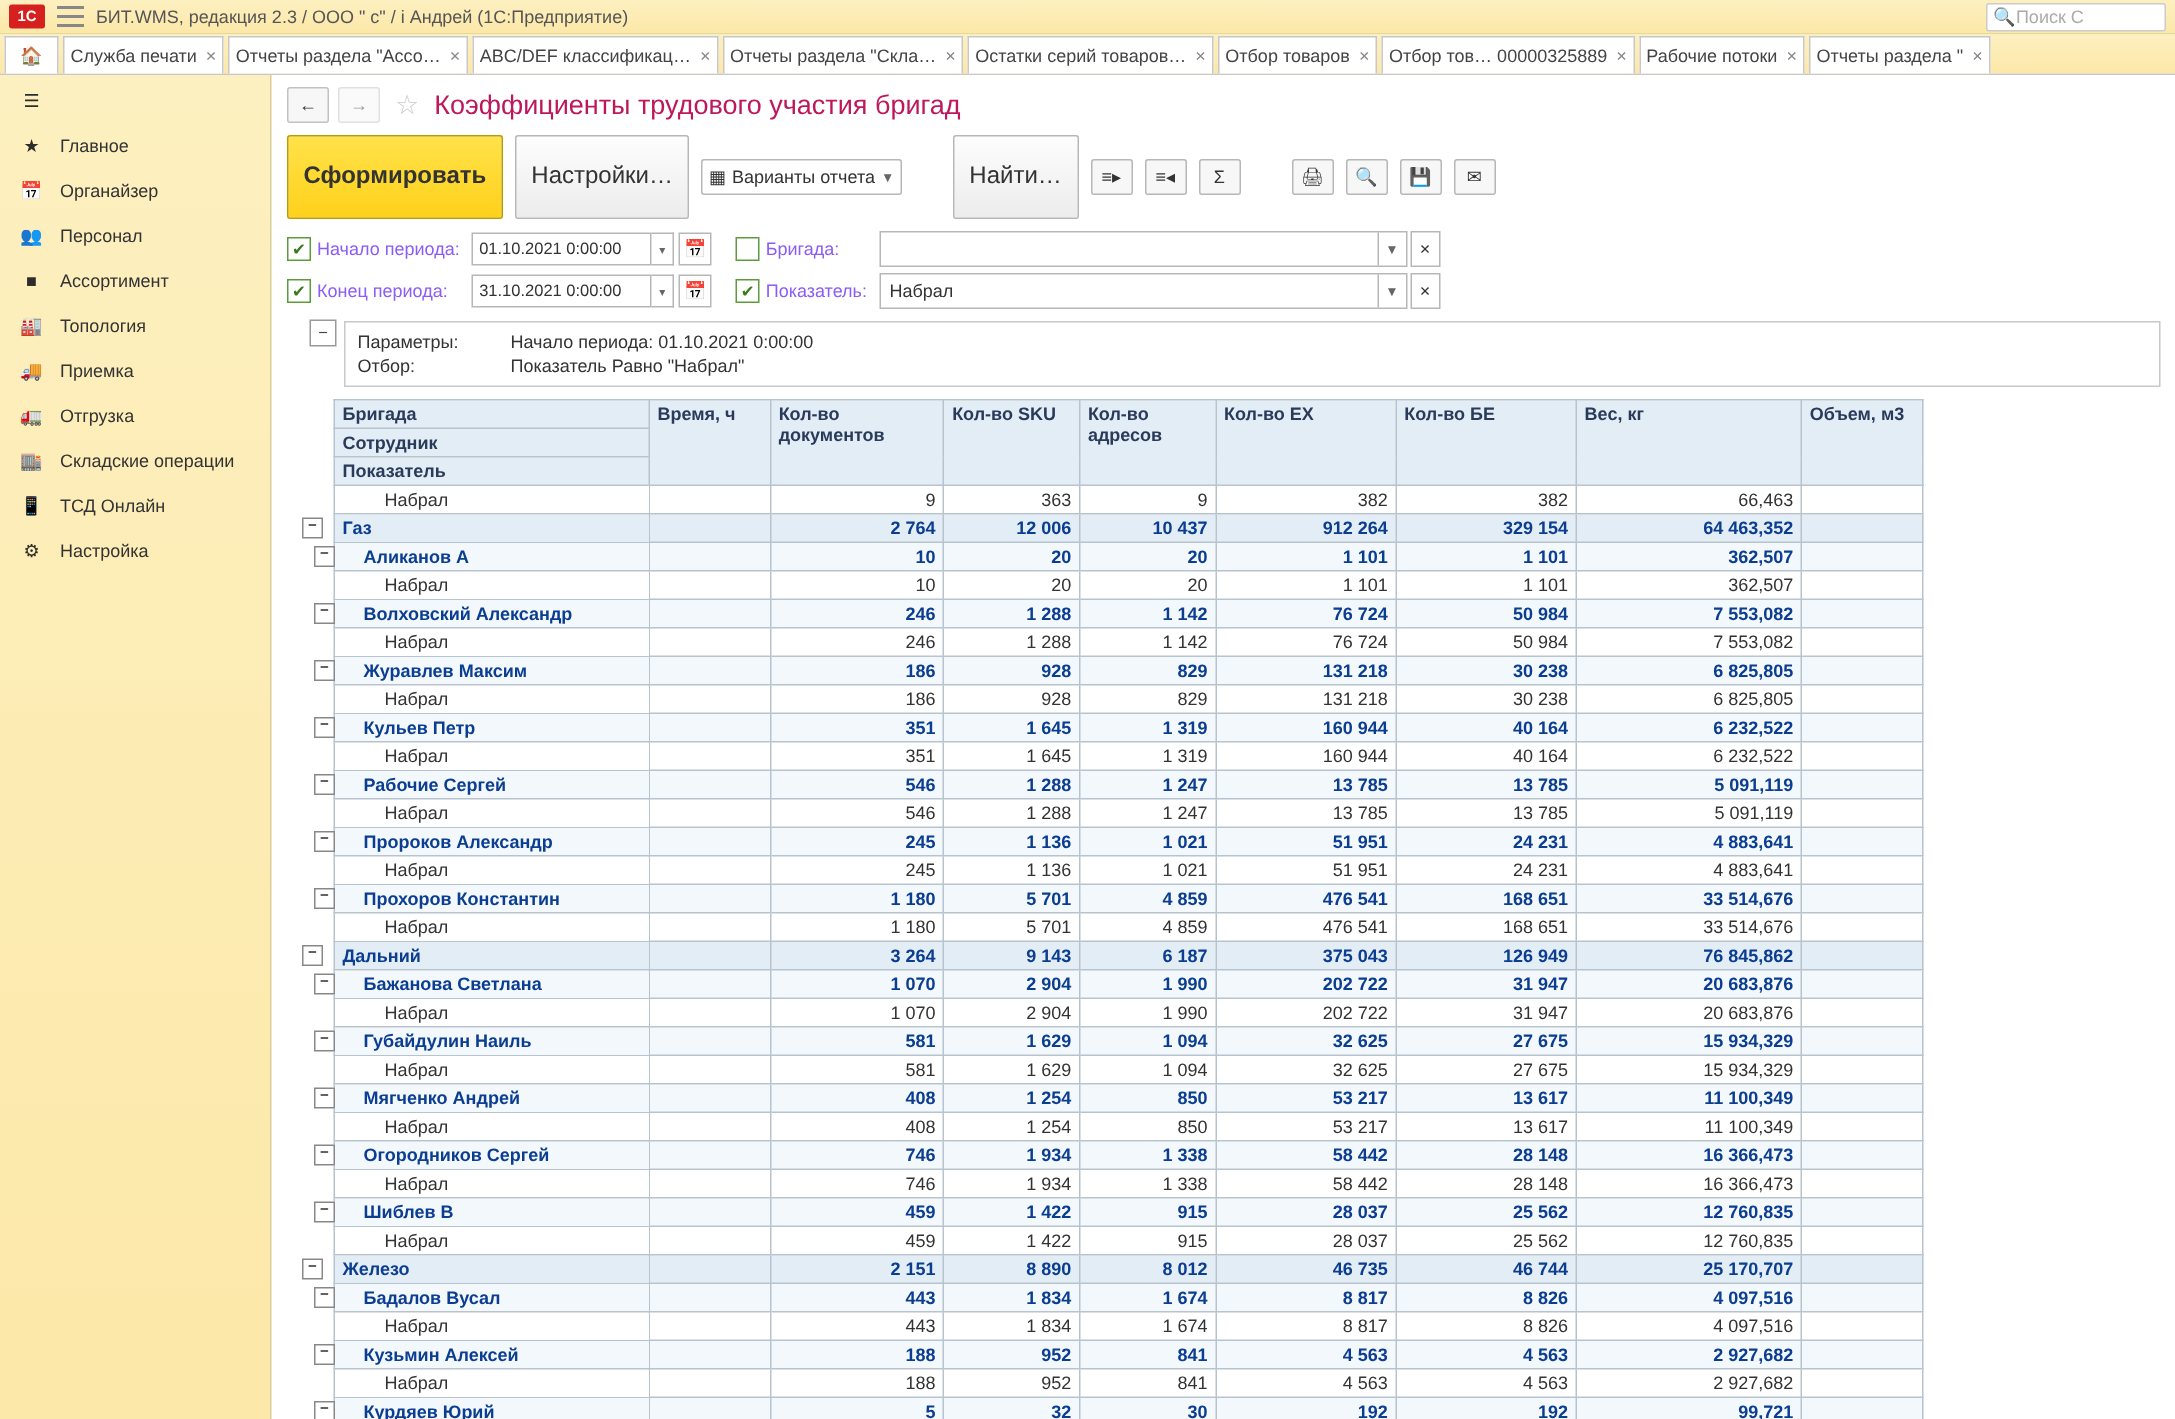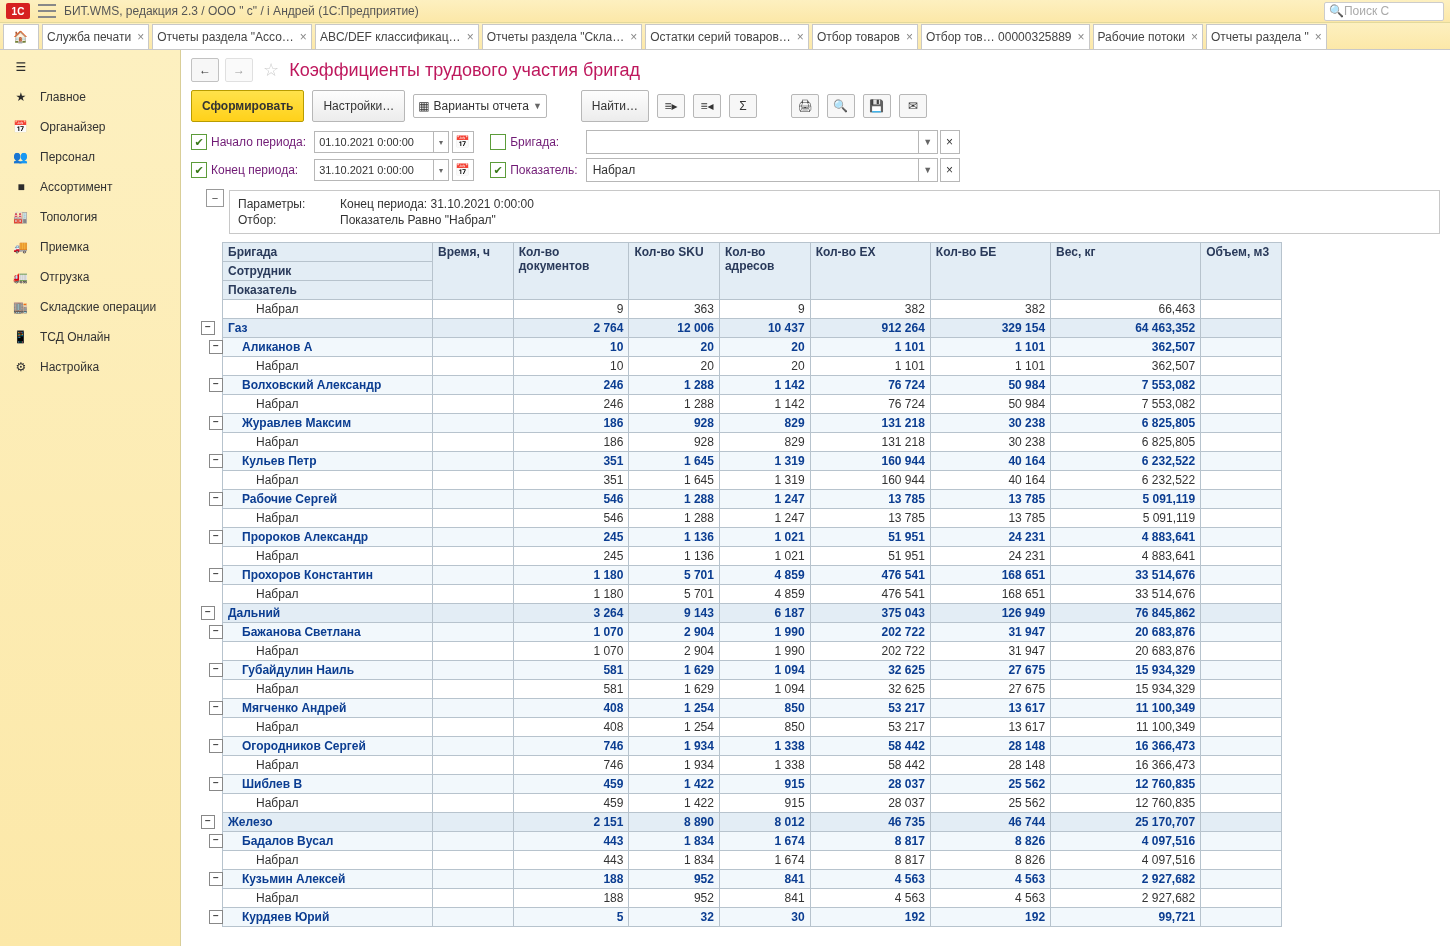--- a/index.html
+++ b/index.html
@@ -17,28 +17,28 @@
   .main{display:flex;height:calc(100vh - 48px);}
   .sidebar{width:180px;background:linear-gradient(#fdf0c0,#fce8a8);border-right:1px solid #d9ce98;padding-top:2px;}
   .sideitem{display:flex;align-items:center;gap:10px;height:30px;padding-left:12px;color:#333;cursor:pointer;}
   .sideicon{width:18px;height:18px;display:flex;align-items:center;justify-content:center;color:#2c2c2c;}
   .content{flex:1;overflow:auto;background:#fff;padding:8px 10px;}
   .titlerow{display:flex;align-items:center;gap:6px;margin-bottom:8px;}
   .navbtn{width:26px;height:22px;border:1px solid #c2c2c2;background:#f7f7f7;display:flex;align-items:center;justify-content:center;cursor:pointer;border-radius:2px;}
   .star{color:#ccc;font-size:18px;margin:0 4px;}
   .pgtitle{font-size:18px;color:#be185d;}
   .toolbar{display:flex;align-items:center;gap:8px;margin-bottom:8px;}
-  .btn{height:22px;border:1px solid #b7b7b7;background:linear-gradient(#fdfdfd,#ececec);padding:4px 10px;display:flex;align-items:center;border-radius:2px;cursor:pointer;font-size:12px;color:#333;gap:4px;}
+  .btn{height:22px;border:1px solid #b7b7b7;background:linear-gradient(#fdfdfd,#ececec);padding:16px 10px;display:flex;align-items:center;border-radius:2px;cursor:pointer;font-size:16px;color:#333;gap:4px;}
   .btn.primary{background:linear-gradient(#ffe24a,#ffd11a);border-color:#b89c00;font-weight:bold;}
   .iconbtn{width:26px;height:22px;border:1px solid #b7b7b7;background:#f7f7f7;display:flex;align-items:center;justify-content:center;border-radius:2px;cursor:pointer;}
   .dd{height:22px;border:1px solid #b7b7b7;background:#fff;display:flex;align-items:center;padding:0 4px;border-radius:2px;gap:4px;}
   .caret{font-size:9px;color:#666;}
   .filters{display:grid;grid-template-columns:auto auto auto auto 1fr;gap:4px 8px;align-items:center;margin-bottom:8px;}
   .chk{width:14px;height:14px;border:1px solid #5c9c3a;background:#fff;display:inline-flex;align-items:center;justify-content:center;font-size:11px;color:#3a7a1a;}
-  .flabel{font-size:12px;color:#701a75;}
+  .flabel{font-size:12px;color:#8b5cf6;}
   .datein{width:110px;height:20px;border:1px solid #b7b7b7;padding:0 4px;display:flex;align-items:center;font-size:11px;}
   .ddsmall{width:14px;height:20px;border:1px solid #b7b7b7;border-left:none;display:flex;align-items:center;justify-content:center;font-size:8px;color:#666;}
   .calbtn{width:20px;height:20px;border:1px solid #b7b7b7;margin-left:3px;display:flex;align-items:center;justify-content:center;font-size:12px;}
   .combo{height:22px;border:1px solid #b7b7b7;display:flex;align-items:center;}
   .combo .txt{flex:1;padding:0 6px;font-size:12px;}
   .combo .cbtn{width:18px;height:100%;border-left:1px solid #b7b7b7;display:flex;align-items:center;justify-content:center;font-size:9px;color:#666;}
   .paramsbox{border:1px solid #c8c8c8;padding:6px 8px;font-size:12px;color:#333;margin:4px 0 8px;display:grid;grid-template-columns:90px 1fr;gap:2px 12px;position:relative;margin-left:38px;}
   .collapsehandle{position:absolute;left:-24px;top:-2px;width:16px;height:16px;border:1px solid #999;background:#fff;display:flex;align-items:center;justify-content:center;font-size:11px;color:#444;cursor:pointer;}
   table.report{border-collapse:collapse;width:1060px;margin-left:31px;}
   table.report th,table.report td{border:1px solid #b7c3cd;padding:2px 5px;font-size:12px;}
@@ -232,21 +232,21 @@
             <div class="cbtn">▼</div>
           </div>
         <div class="combo" style="width:18px;justify-content:center;">×</div>
       </div>
     </div>
 
     <div class="paramsbox">
       <div class="collapsehandle">−</div>
       <div>Параметры:</div>
       <div>
-        <div>Конец периода: 31.10.2021 0:00:00</div>
+        <div>Начало периода: 01.10.2021 0:00:00</div>
       </div>
       <div>Отбор:</div>
       <div>Показатель Равно "Набрал"</div>
     </div>
 
     <table class="report">
       <thead>
         <tr>
           <th class="hrow" style="width:200px">Бригада</th>
           <th rowspan="3" style="width:70px">Время, ч</th>

